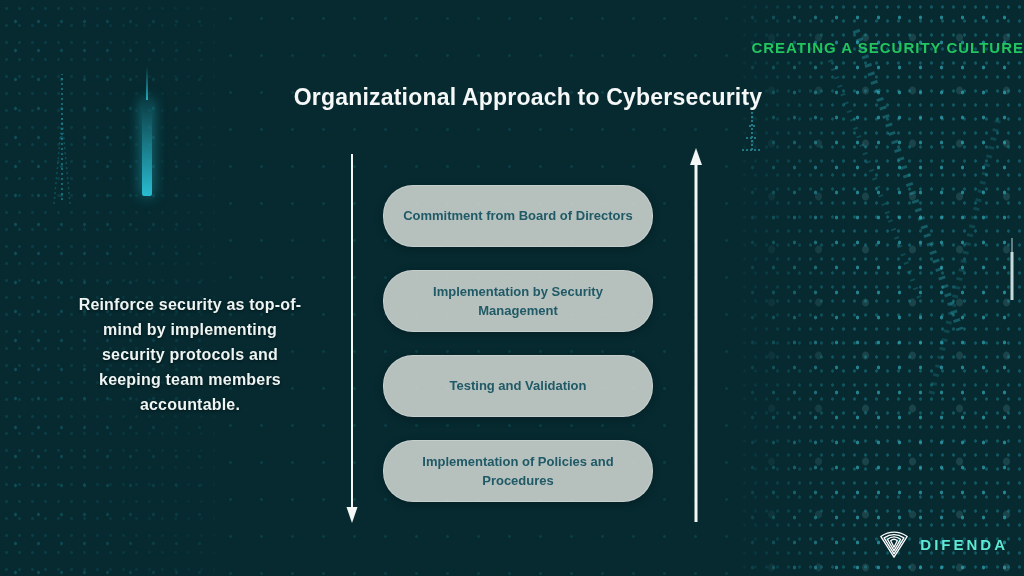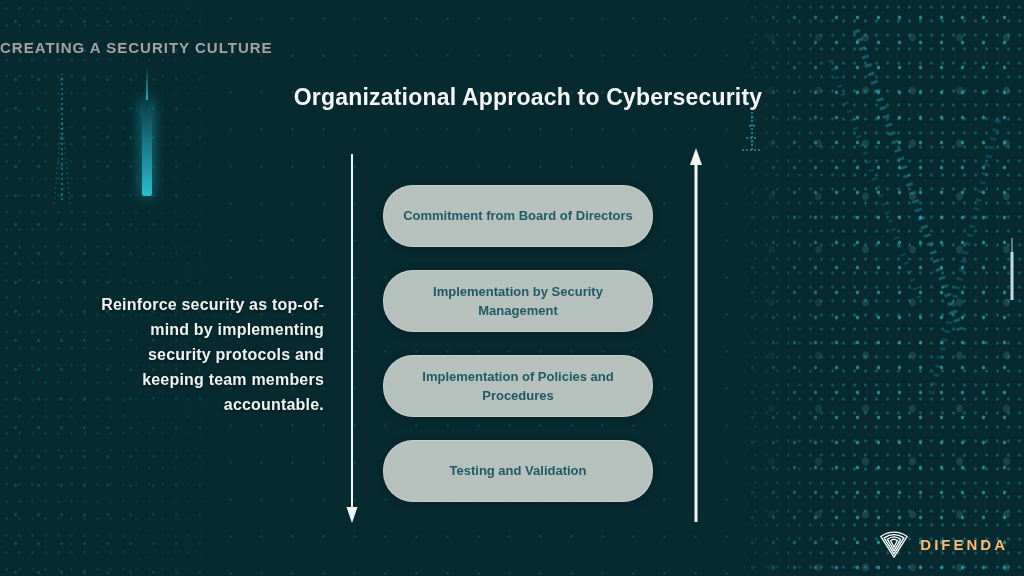--- a/index.html
+++ b/index.html
@@ -55,21 +55,21 @@
     box-shadow:0 0 14px rgba(44,196,217,.55);
     border-radius:2px;pointer-events:none;
   }
   .tower-bright::before{
     content:"";position:absolute;left:4px;top:-34px;width:2px;height:34px;
     background:linear-gradient(to top, rgba(44,196,217,.8), transparent);
   }
   .decor-svg{position:absolute;left:0;top:0;pointer-events:none;}
   .eyebrow{
     position:absolute;left:0;top:39px;width:100%;
-    text-align:left;color:#a3a3a3;
+    text-align:right;color:#22c55e;
     font-size:15px;font-weight:600;letter-spacing:1px;
   }
   .title{
     position:absolute;left:0;top:68px;width:100%;margin:16px;
     text-align:center;color:#f5f8f7;
     font-size:23px;font-weight:700;letter-spacing:.2px;
   }
   .pills{
     position:absolute;left:383px;top:170px;width:270px;
     display:flex;flex-direction:column;gap:8px;
@@ -87,28 +87,28 @@
     text-align:center;line-height:1.5;
   }
   .arrow{position:absolute;}
   .arrow-left{left:344px;top:152px;}
   .arrow-right{left:688px;top:148px;}
   .note{
     position:absolute;color:#eef4f2;font-size:16px;font-weight:700;
     line-height:25px;text-align:center;letter-spacing:.2px;
     text-shadow:0 1px 3px rgba(0,0,0,.5);
   }
-  .note-left{left:88px;top:292px;width:236px;text-align:right;}
+  .note-left{left:72px;top:292px;width:236px;}
   .note-right{left:714px;top:304px;width:192px;}
   .logo{
     position:absolute;right:16px;bottom:15px;
     display:flex;align-items:center;gap:9px;
   }
   .logo .brand{
-    color:#fdba74;font-size:15px;font-weight:700;letter-spacing:3px;
+    color:#5eead4;font-size:15px;font-weight:700;letter-spacing:3px;
   }
 </style>
 </head>
 <body>
 
 <div class="slide">
 
   <div class="dots dots-left"></div>
   <div class="dots dots-center"></div>
   <div class="dots dots-right"></div>
@@ -143,24 +143,24 @@
   </svg>
 
   <div class="pills">
     <div class="pill">
       <span>Commitment from Board of Directors</span>
     </div>
     <div class="pill">
       <span>Implementation by Security Management</span>
     </div>
     <div class="pill">
-      <span>Implementation of Policies and Procedures</span>
+      <span>Testing and Validation</span>
     </div>
     <div class="pill">
-      <span>Testing and Validation</span>
+      <span>Implementation of Policies and Procedures</span>
     </div>
   </div>
 
   <div class="note note-left">Reinforce security as top-of-mind by implementing security protocols and keeping team members accountable.</div>
 
   <div class="logo">
     <svg width="34" height="34" viewBox="0 0 36 36">
       <g fill="none" stroke="#ffffff" stroke-width="1.4" stroke-linejoin="round">
         <path d="M18 32 L4 10 Q18 1 32 10 Z"></path>
         <path d="M18 28.5 L7.5 11.5 Q18 4.5 28.5 11.5 Z"></path>

